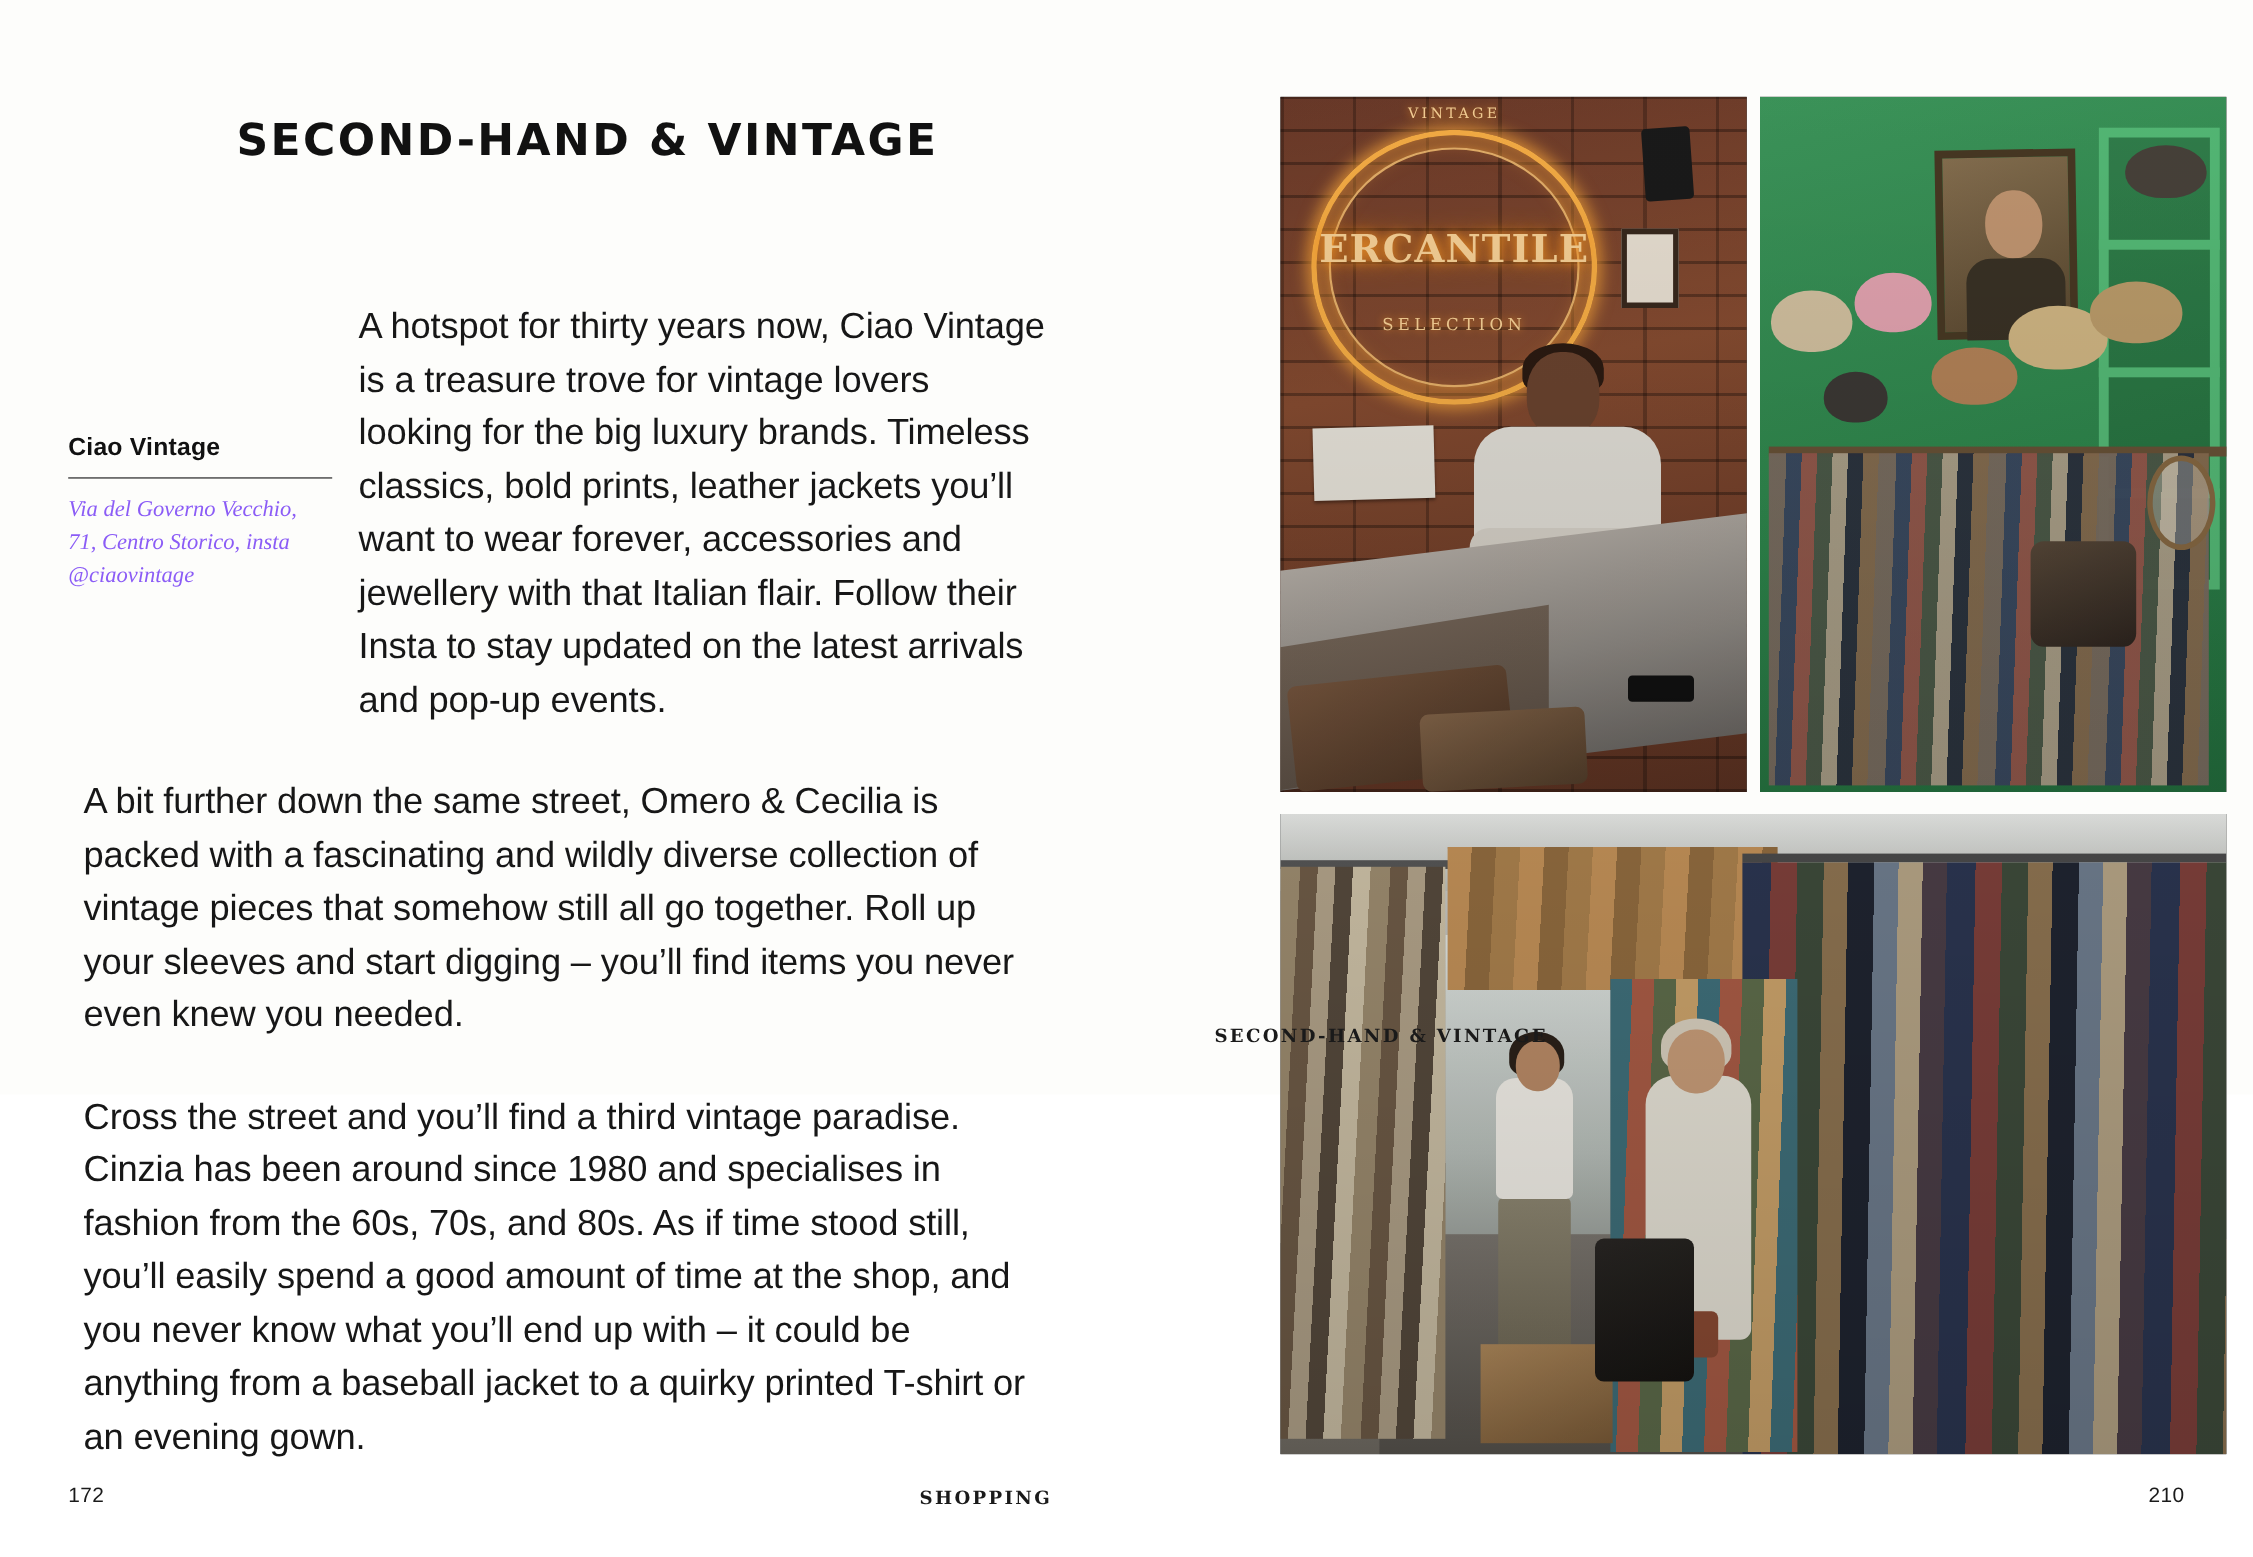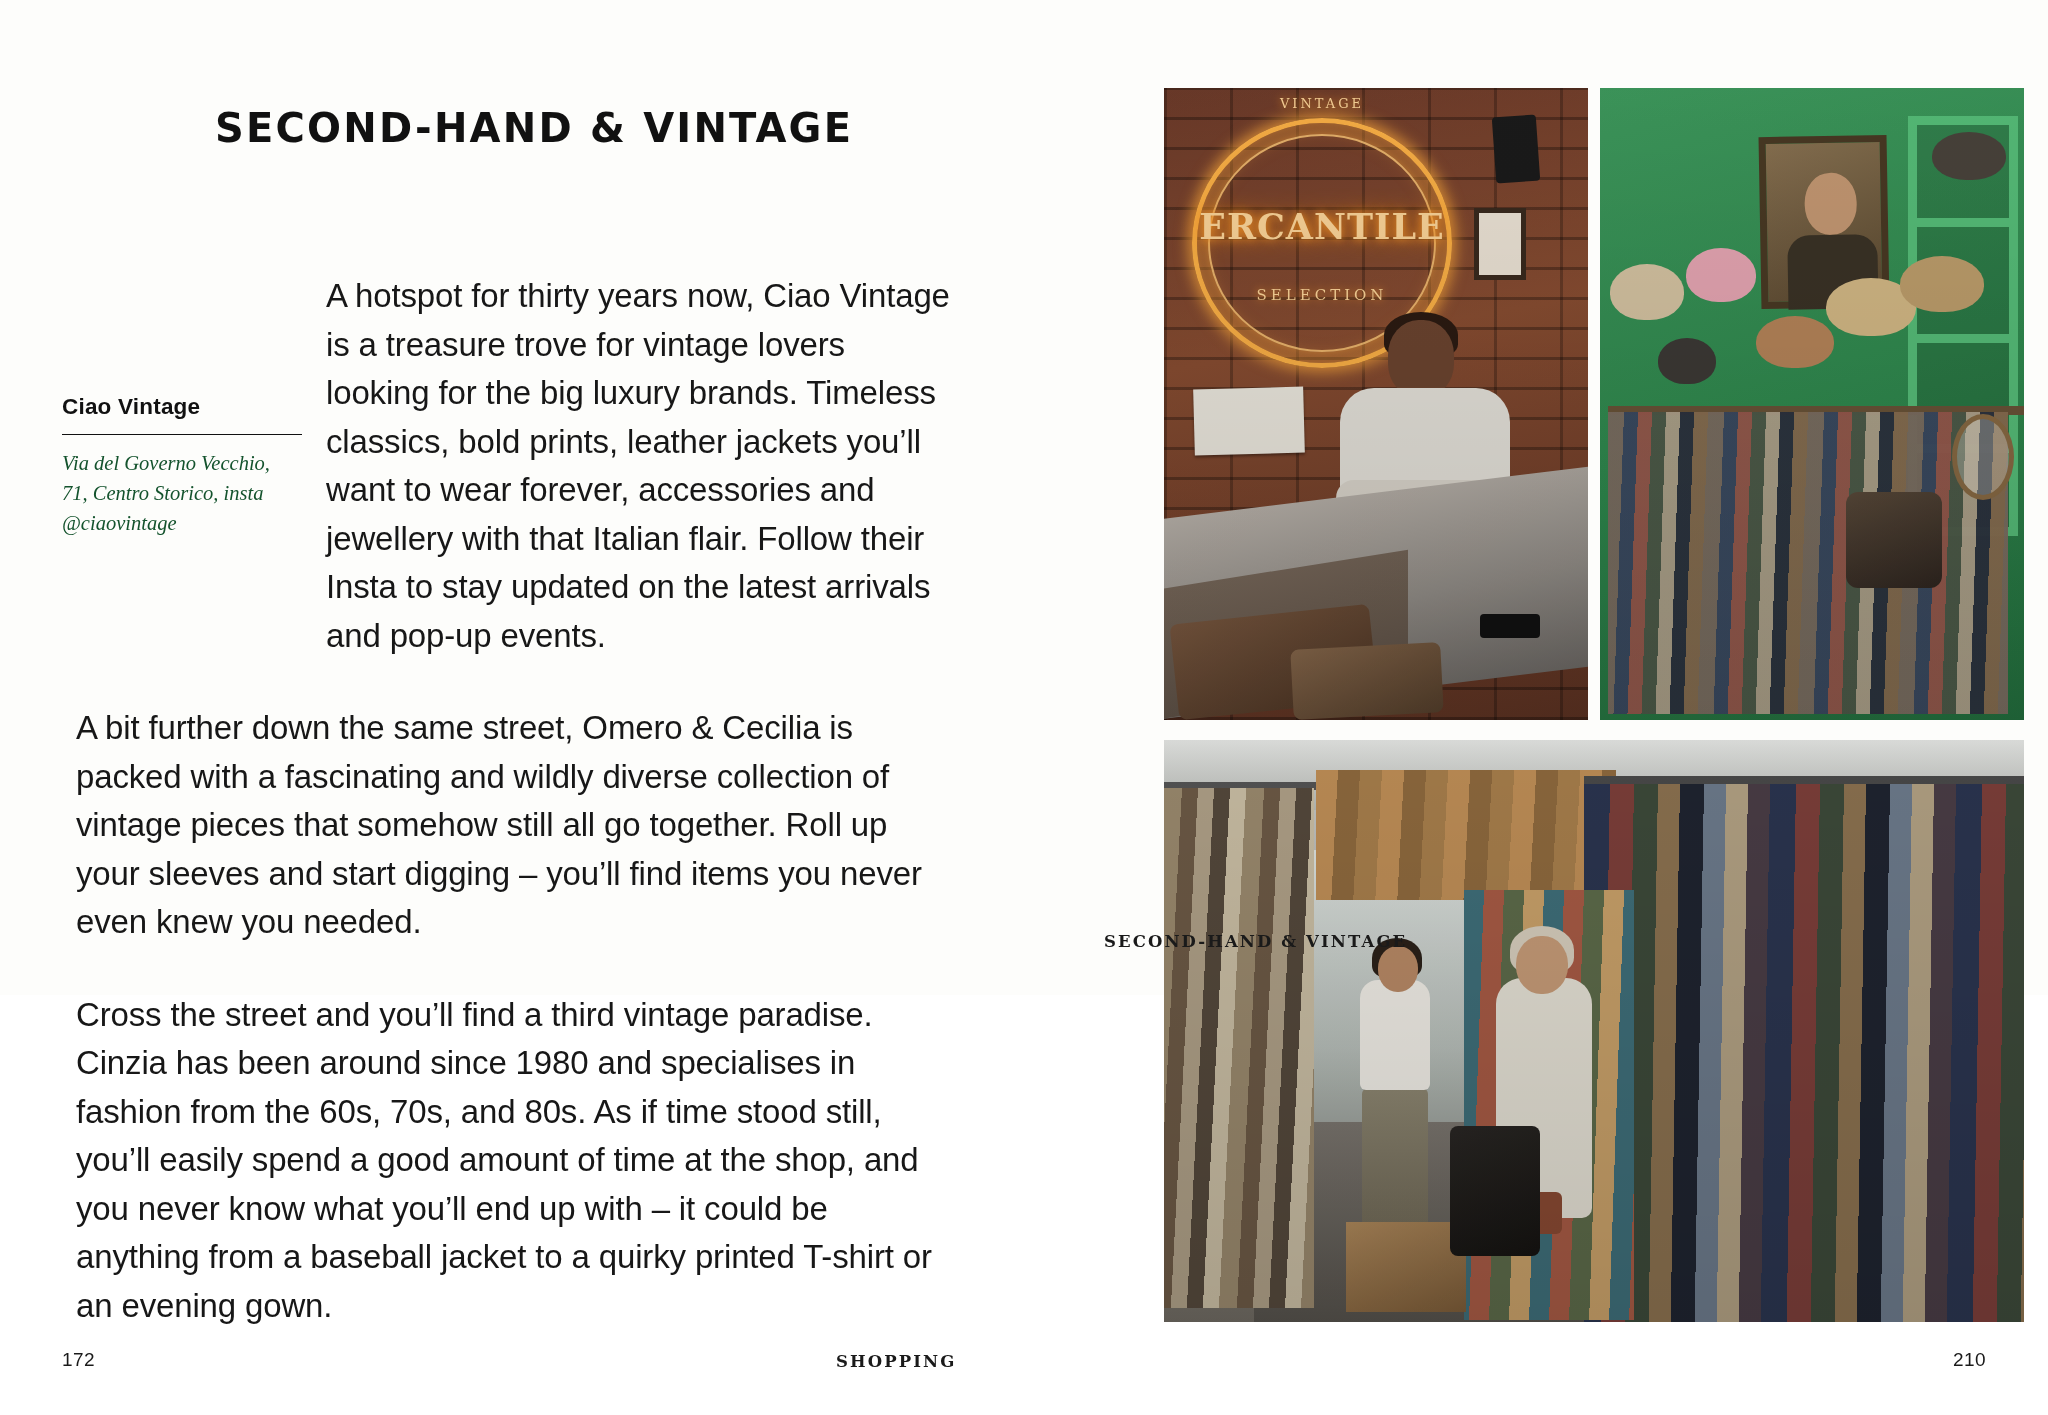--- a/index.html
+++ b/index.html
@@ -78,21 +78,21 @@
     width: 240px;
     height: 1px;
     background: #111;
   }
 
   .entry-address {
     font-family: "Liberation Serif", serif;
     font-style: italic;
     font-size: 20.5px;
     line-height: 1.45;
-    color: #14532d;
+    color: #8b5cf6;
   }
 
   .entry-body {
     flex: 1 1 auto;
     font-family: "Liberation Sans", sans-serif;
     font-size: 33px;
     line-height: 1.47;
     color: #171717;
     padding-left: 14px;
     letter-spacing: -0.15px;

